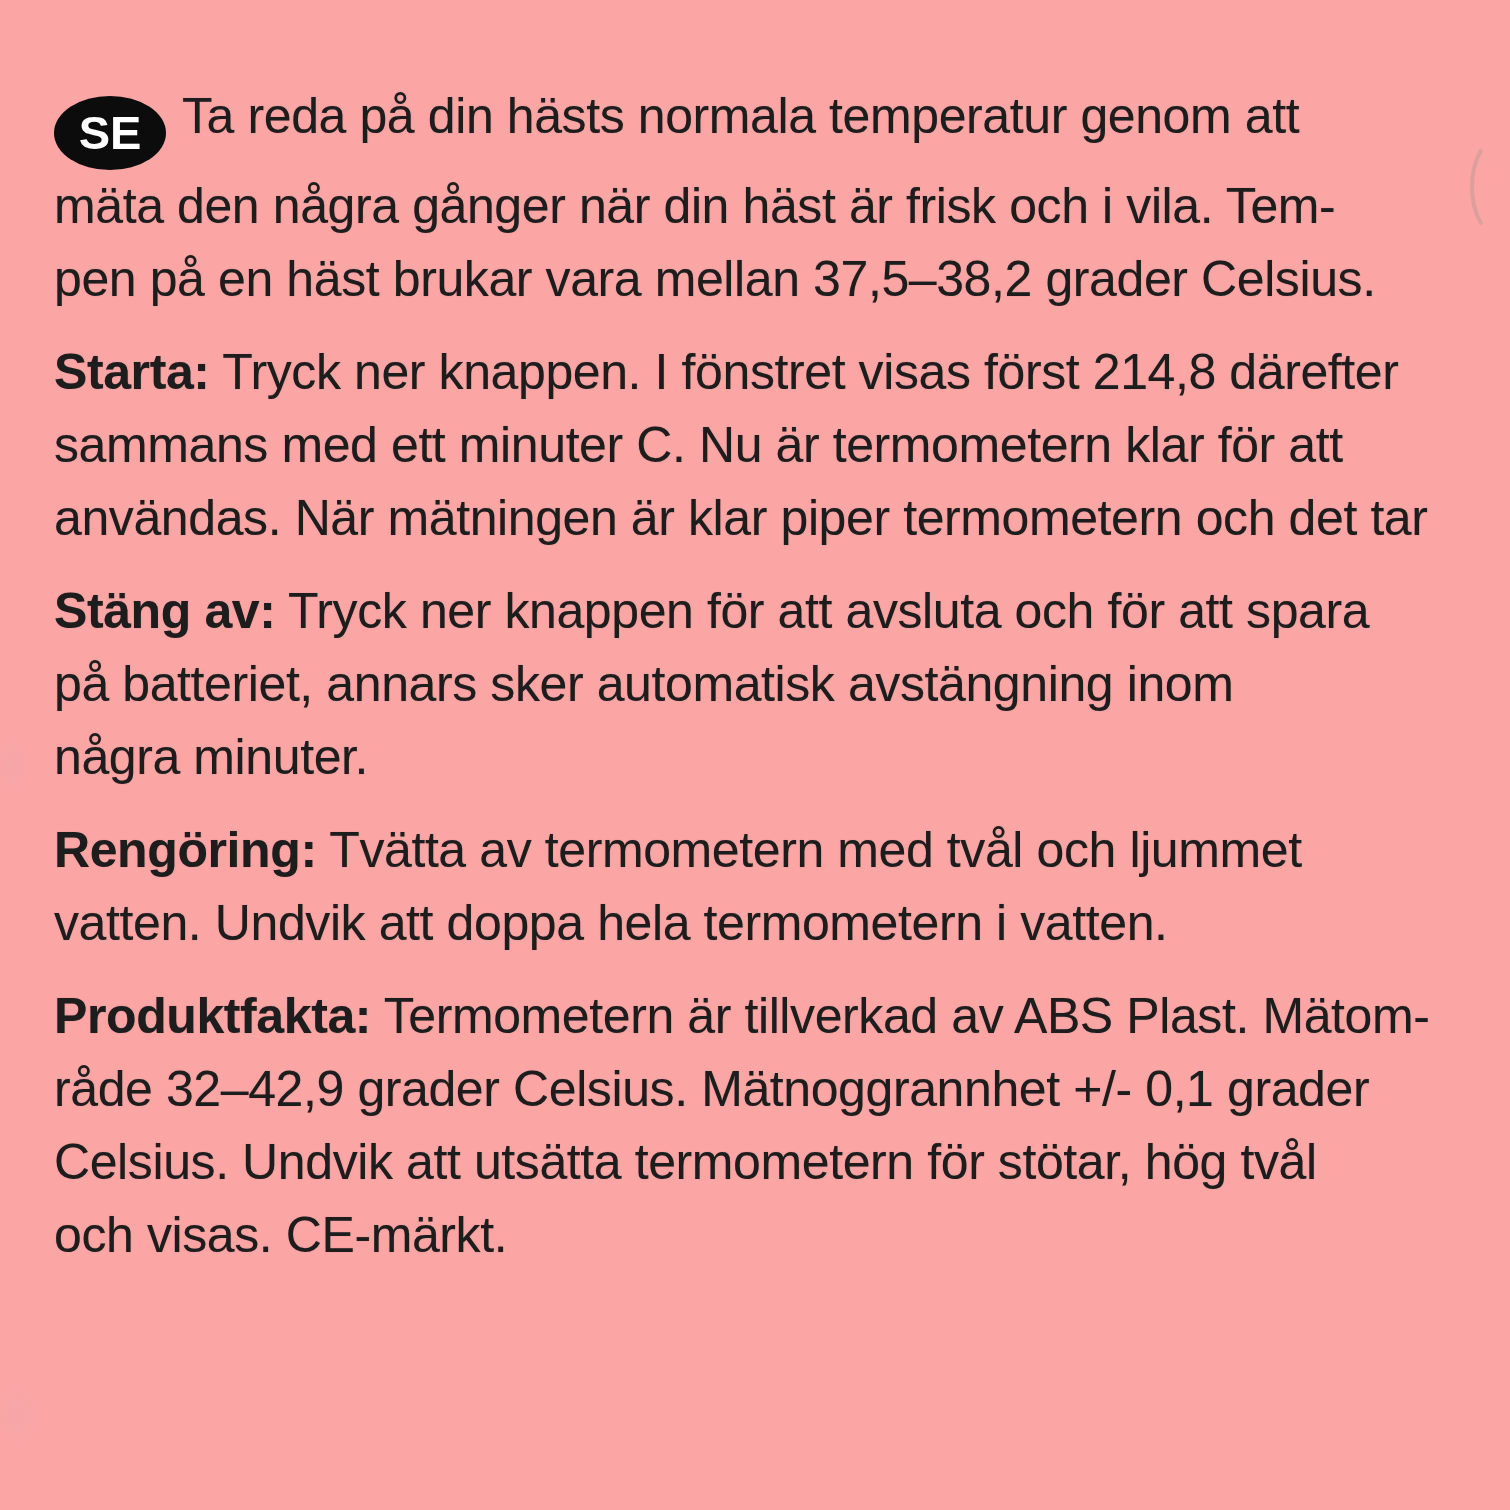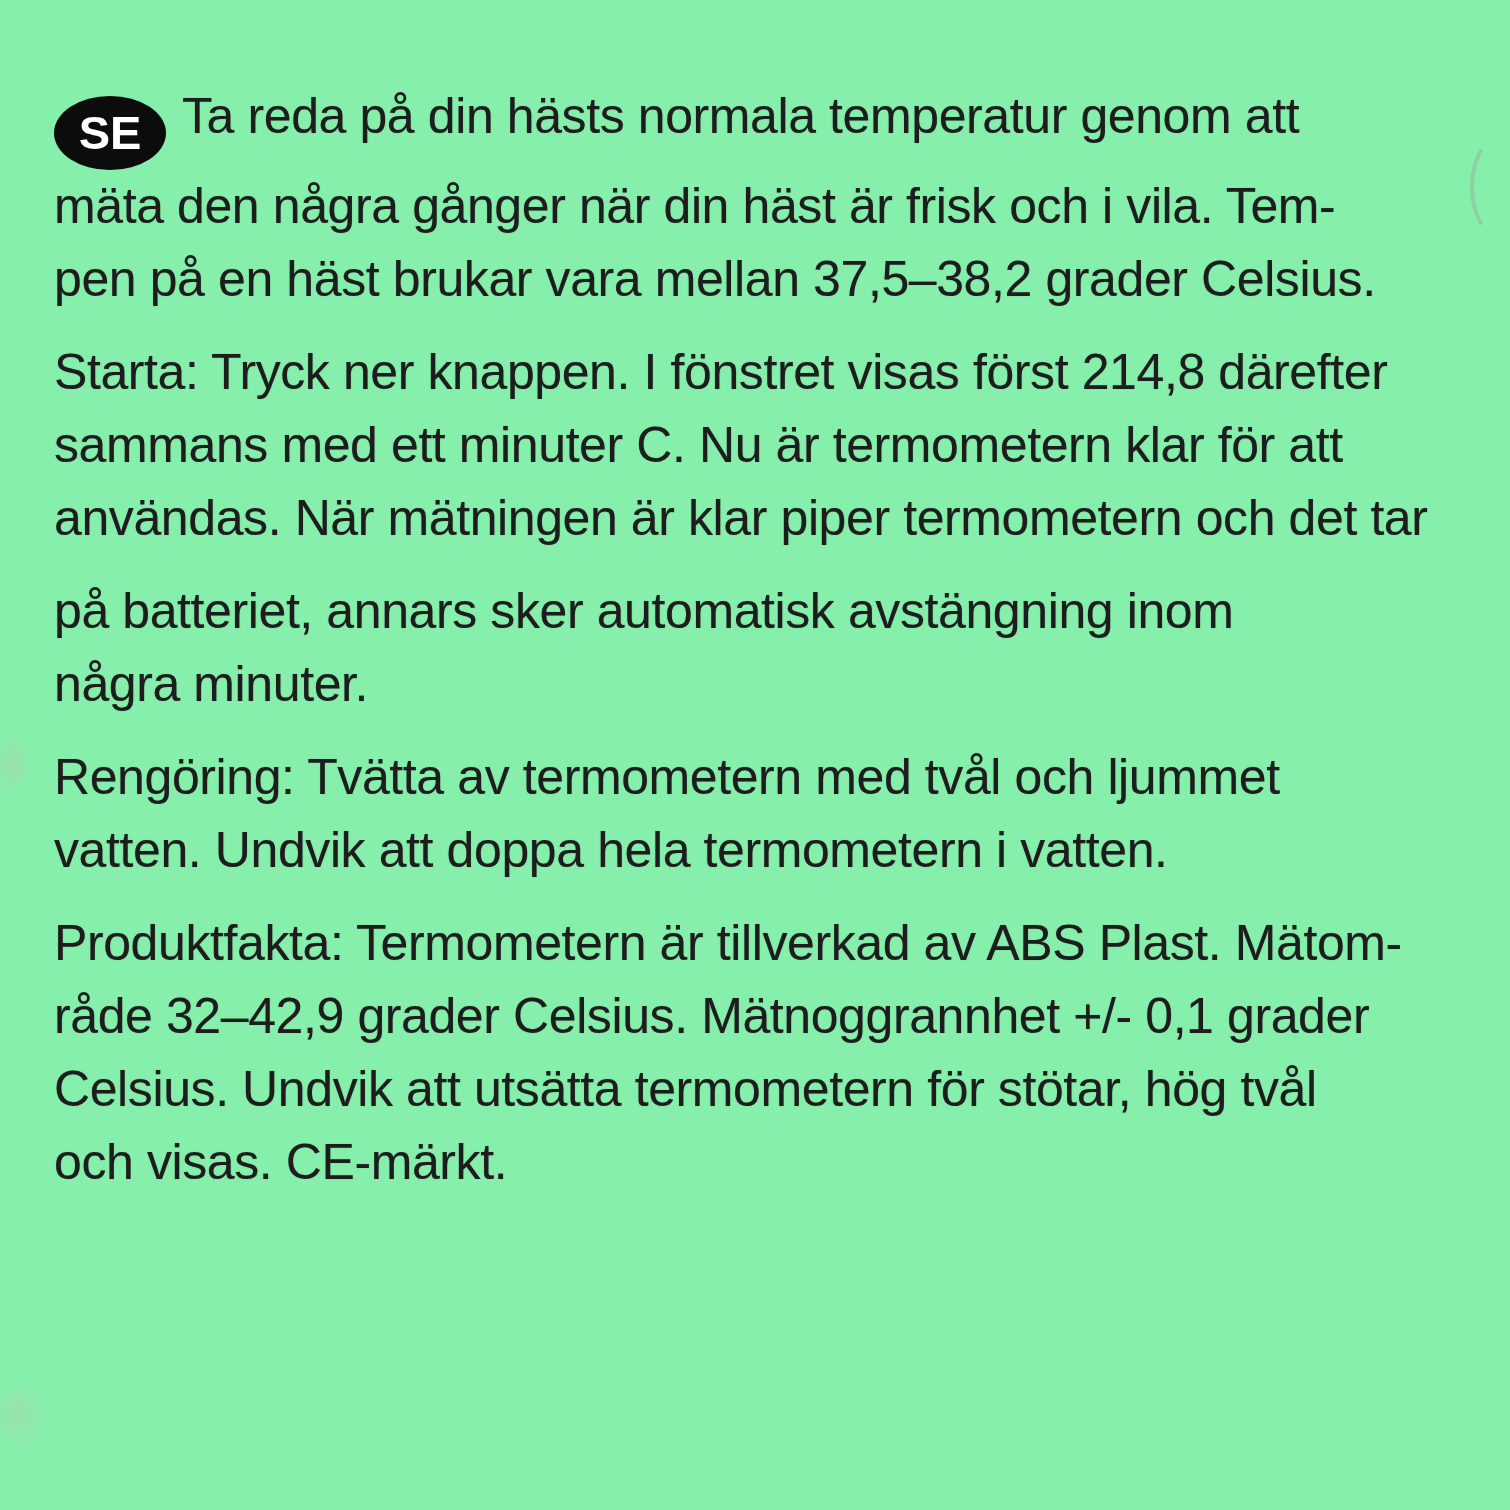--- a/index.html
+++ b/index.html
@@ -4,38 +4,38 @@
 <style>
   html, body {
     margin: 0;
     padding: 0;
   }
   .page {
     position: relative;
     width: 1510px;
     height: 1510px;
     box-sizing: border-box;
-    background: #86efac;
+    background: #fca5a5;
     padding: 80px 54px 0 54px;
     font-family: "Liberation Sans", "DejaVu Sans", sans-serif;
     font-size: 50px;
     line-height: 73px;
     letter-spacing: -0.4px;
     color: #1d1d1d;
     text-shadow: 0 0 1px rgba(40,40,40,0.35);
     overflow: hidden;
   }
   .para {
     margin: 0 0 20px 0;
   }
   .line {
     white-space: nowrap;
   }
   .lead {
-    font-weight: normal;
+    font-weight: bold;
   }
   .badge {
     display: inline-block;
     width: 112px;
     height: 74px;
     background: #0c0c0c;
     border-radius: 50%;
     color: #ffffff;
     font-weight: bold;
     font-size: 47px;
@@ -92,20 +92,24 @@
   <div class="para">
     <div class="line">
       <span class="lead">Starta:</span>
       <span>Tryck ner knappen. I fönstret visas först 214,8 därefter</span>
     </div>
     <div class="line">sammans med ett minuter C. Nu är termometern klar för att</div>
     <div class="line">användas. När mätningen är klar piper termometern och det tar</div>
   </div>
 
   <div class="para">
+    <div class="line">
+      <span class="lead">Stäng av:</span>
+      <span>Tryck ner knappen för att avsluta och för att spara</span>
+    </div>
     <div class="line">på batteriet, annars sker automatisk avstängning inom</div>
     <div class="line">några minuter.</div>
   </div>
 
   <div class="para">
     <div class="line">
       <span class="lead">Rengöring:</span>
       <span>Tvätta av termometern med tvål och ljummet</span>
     </div>
     <div class="line">vatten. Undvik att doppa hela termometern i vatten.</div>

